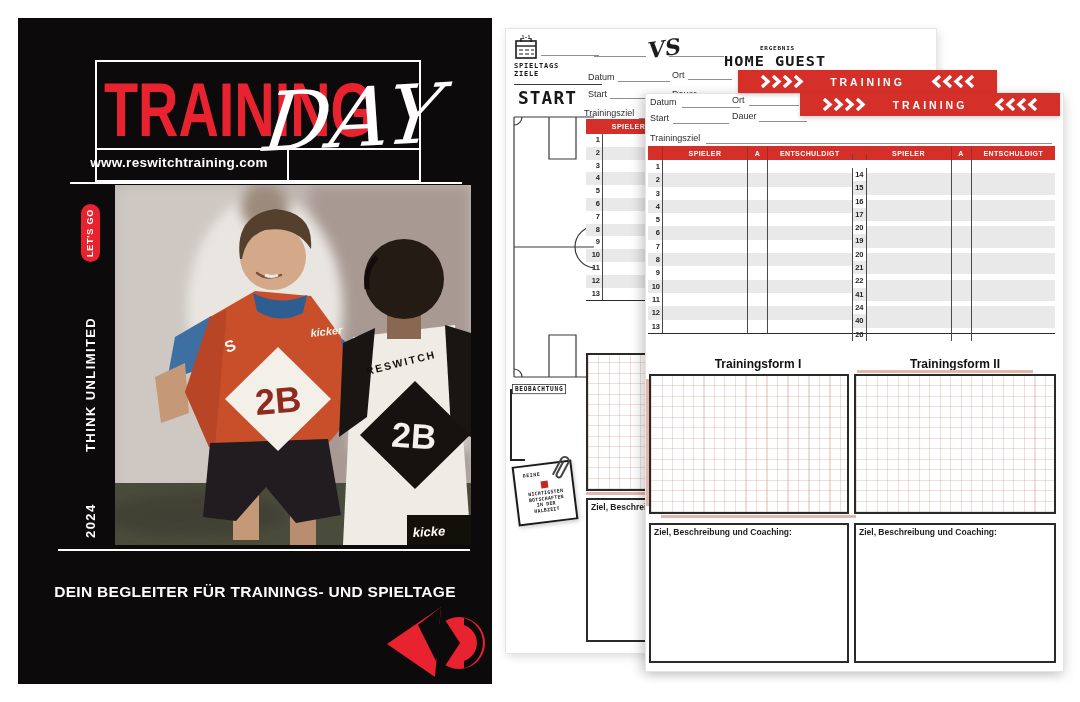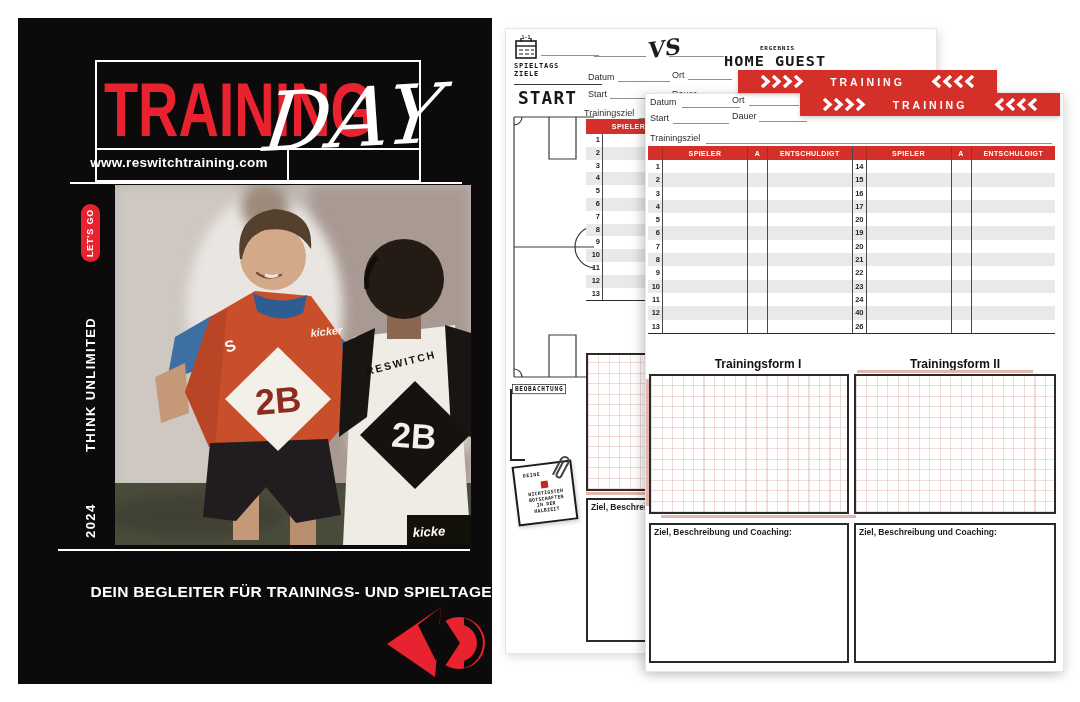--- a/index.html
+++ b/index.html
@@ -40,21 +40,21 @@
 
   
   .ptable{display:flex;border-bottom:1.5px solid #2b2b2b;}
   .half{width:203.5px;}
   .t-row{display:grid;grid-template-columns:15px 85px 20px 83.5px;height:13.3px;}
   .t-head{height:14px;background:#d43029;}
   .t-head .c{border-right:1px solid rgba(0,0,0,.18);color:#fff;font-weight:700;font-size:7px;
              letter-spacing:.4px;display:flex;align-items:center;justify-content:center;overflow:hidden;}
   .c{border-right:1px solid #4a4a4a;box-sizing:border-box;}
   .t-row .c:last-child{border-right:none;}
-  .half2 .c:first-child{border-left:1px solid #4a4a4a;}
+  .half2 .c:first-child{border-left:1px solid #4a4a4a;margin-top:8px;}
   .shade .c{background:#e9e9e9;}
   .num{font-size:7.5px;font-weight:600;color:#222;text-align:right;padding-right:2px;line-height:13.3px;}
 
   
   .roster{width:85px;border-bottom:1.5px solid #2b2b2b;}
   .r-head{height:15px;background:#d43029;color:#fff;font-weight:700;font-size:7px;letter-spacing:.5px;
           display:flex;align-items:center;justify-content:center;overflow:hidden;}
   .r-row{display:grid;grid-template-columns:17px 68px;height:12.8px;}
   .r-row .c{border-right:none;}
   .r-row .c:first-child{border-right:1px solid #4a4a4a;}
@@ -139,21 +139,21 @@
       <text x="299" y="263" font-size="35" font-weight="bold" fill="#f4f1ec" text-anchor="middle" transform="rotate(4 299 250)" font-family="Liberation Sans, sans-serif">2B</text>
       <text x="252" y="190" font-size="10.5" font-weight="bold" fill="#14110e" letter-spacing="2" transform="rotate(-14 252 190)" font-family="Liberation Sans, sans-serif">RESWITCH</text>
       <rect x="272" y="122" width="34" height="32" fill="#8a6750"></rect>
       <circle cx="289" cy="94" r="40" fill="#241b15"></circle>
       <path d="M252 104 Q250 84 262 72" stroke="#120d0a" stroke-width="5" fill="none"></path>
       <rect x="292" y="330" width="64" height="30" fill="#111009"></rect>
       <text x="298" y="352" font-size="13" font-weight="bold" font-style="italic" fill="#fdfaf5" transform="rotate(-3 298 352)" font-family="Liberation Sans, sans-serif">kicke</text>
     </svg>
 
     <div class="abs wline" style="left:40px;top:531px;width:412px;"></div>
-    <div class="abs tagline" style="left:0;top:565px;text-align:right;">DEIN BEGLEITER FÜR TRAININGS- UND SPIELTAGE</div>
+    <div class="abs tagline" style="left:0;top:565px;">DEIN BEGLEITER FÜR TRAININGS- UND SPIELTAGE</div>
 
     <svg class="abs" style="left:366px;top:585px;" width="102" height="76" viewBox="0 0 102 76">
       <polygon points="3,41 57,4 51,74" fill="#e8222f"></polygon>
       <polygon points="34,22 57,4 52,58" fill="#0d0a0b"></polygon>
       <circle cx="75" cy="40" r="26" fill="#e8222f"></circle>
       <path d="M61 17 A26 26 0 0 0 61 63 L76 40 Z" fill="#0d0a0b"></path>
       <path d="M80 15 A26 26 0 0 1 80 65 L80 58 A19 19 0 0 0 80 22 Z" fill="#0d0a0b"></path>
     </svg>
   </div>
 
@@ -449,21 +449,21 @@
             <div class="c"></div>
             <div class="c"></div>
           </div>
           <div class="t-row">
             <div class="c num">22</div>
             <div class="c"></div>
             <div class="c"></div>
             <div class="c"></div>
           </div>
           <div class="t-row shade">
-            <div class="c num">23</div>
+            <div class="c num">41</div>
             <div class="c"></div>
             <div class="c"></div>
             <div class="c"></div>
           </div>
           <div class="t-row">
             <div class="c num">24</div>
             <div class="c"></div>
             <div class="c"></div>
             <div class="c"></div>
           </div>

